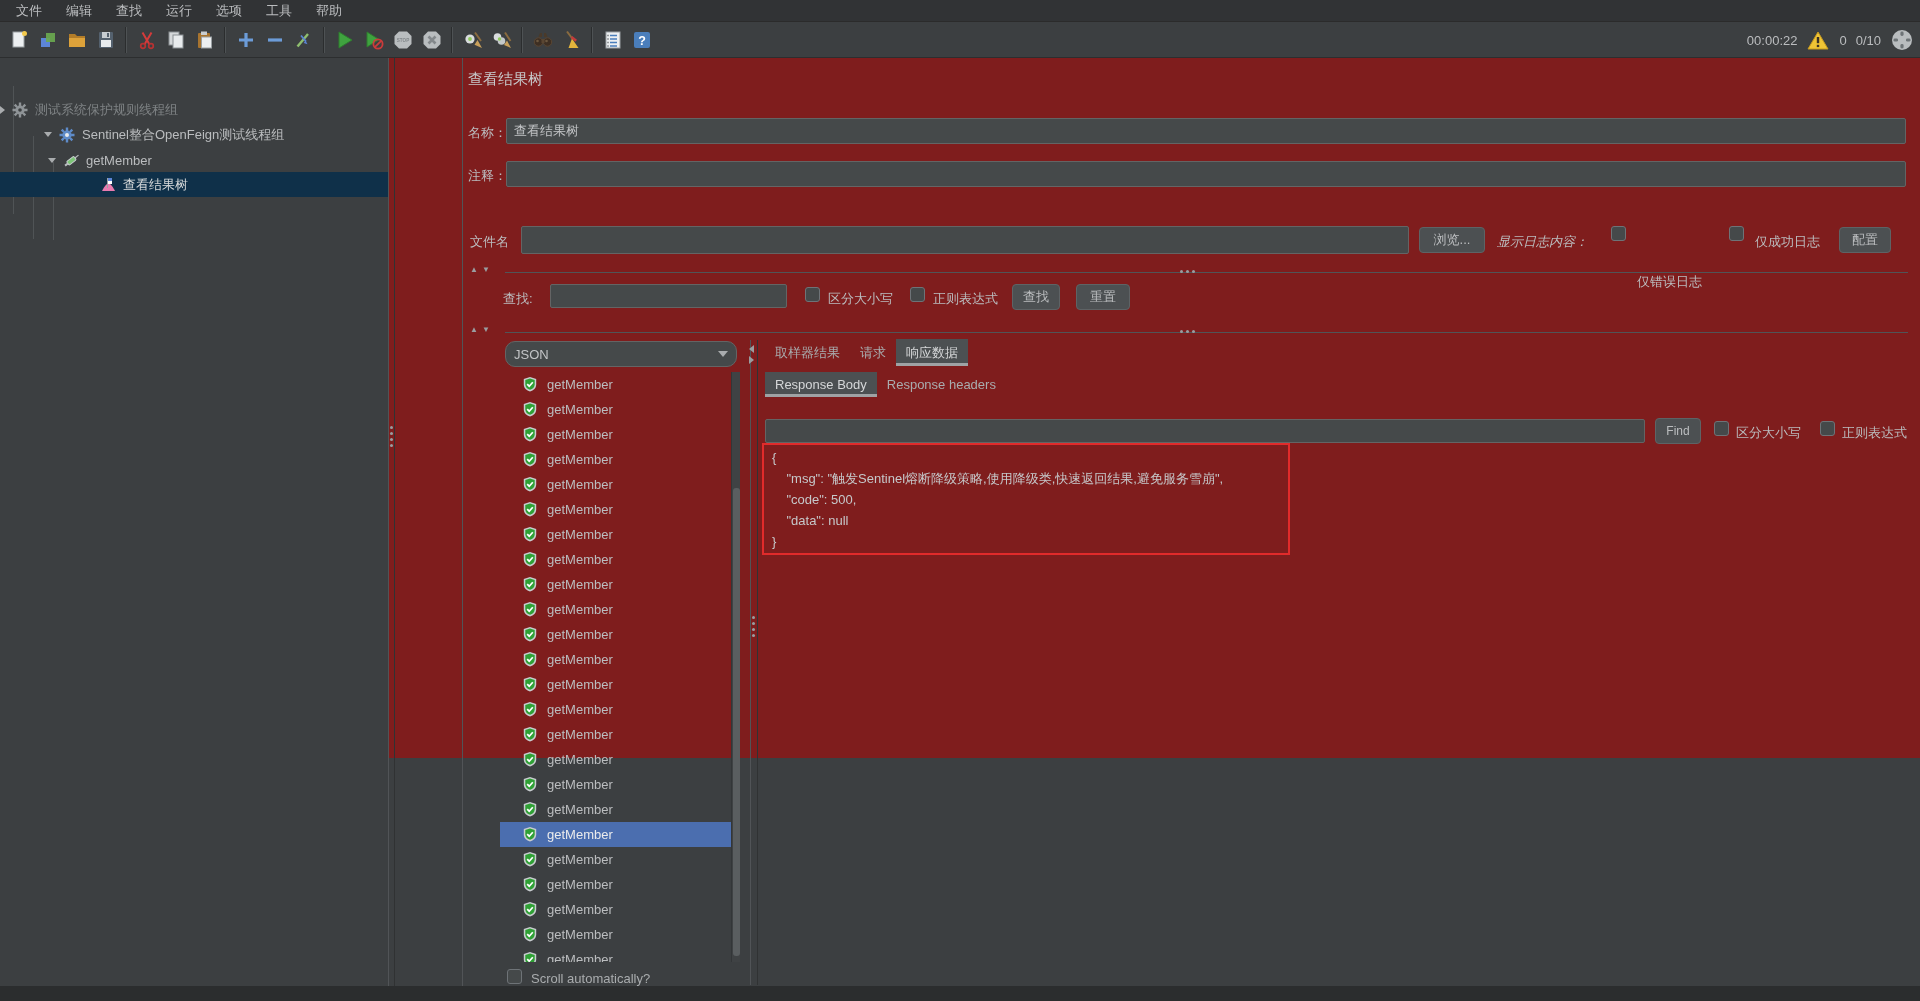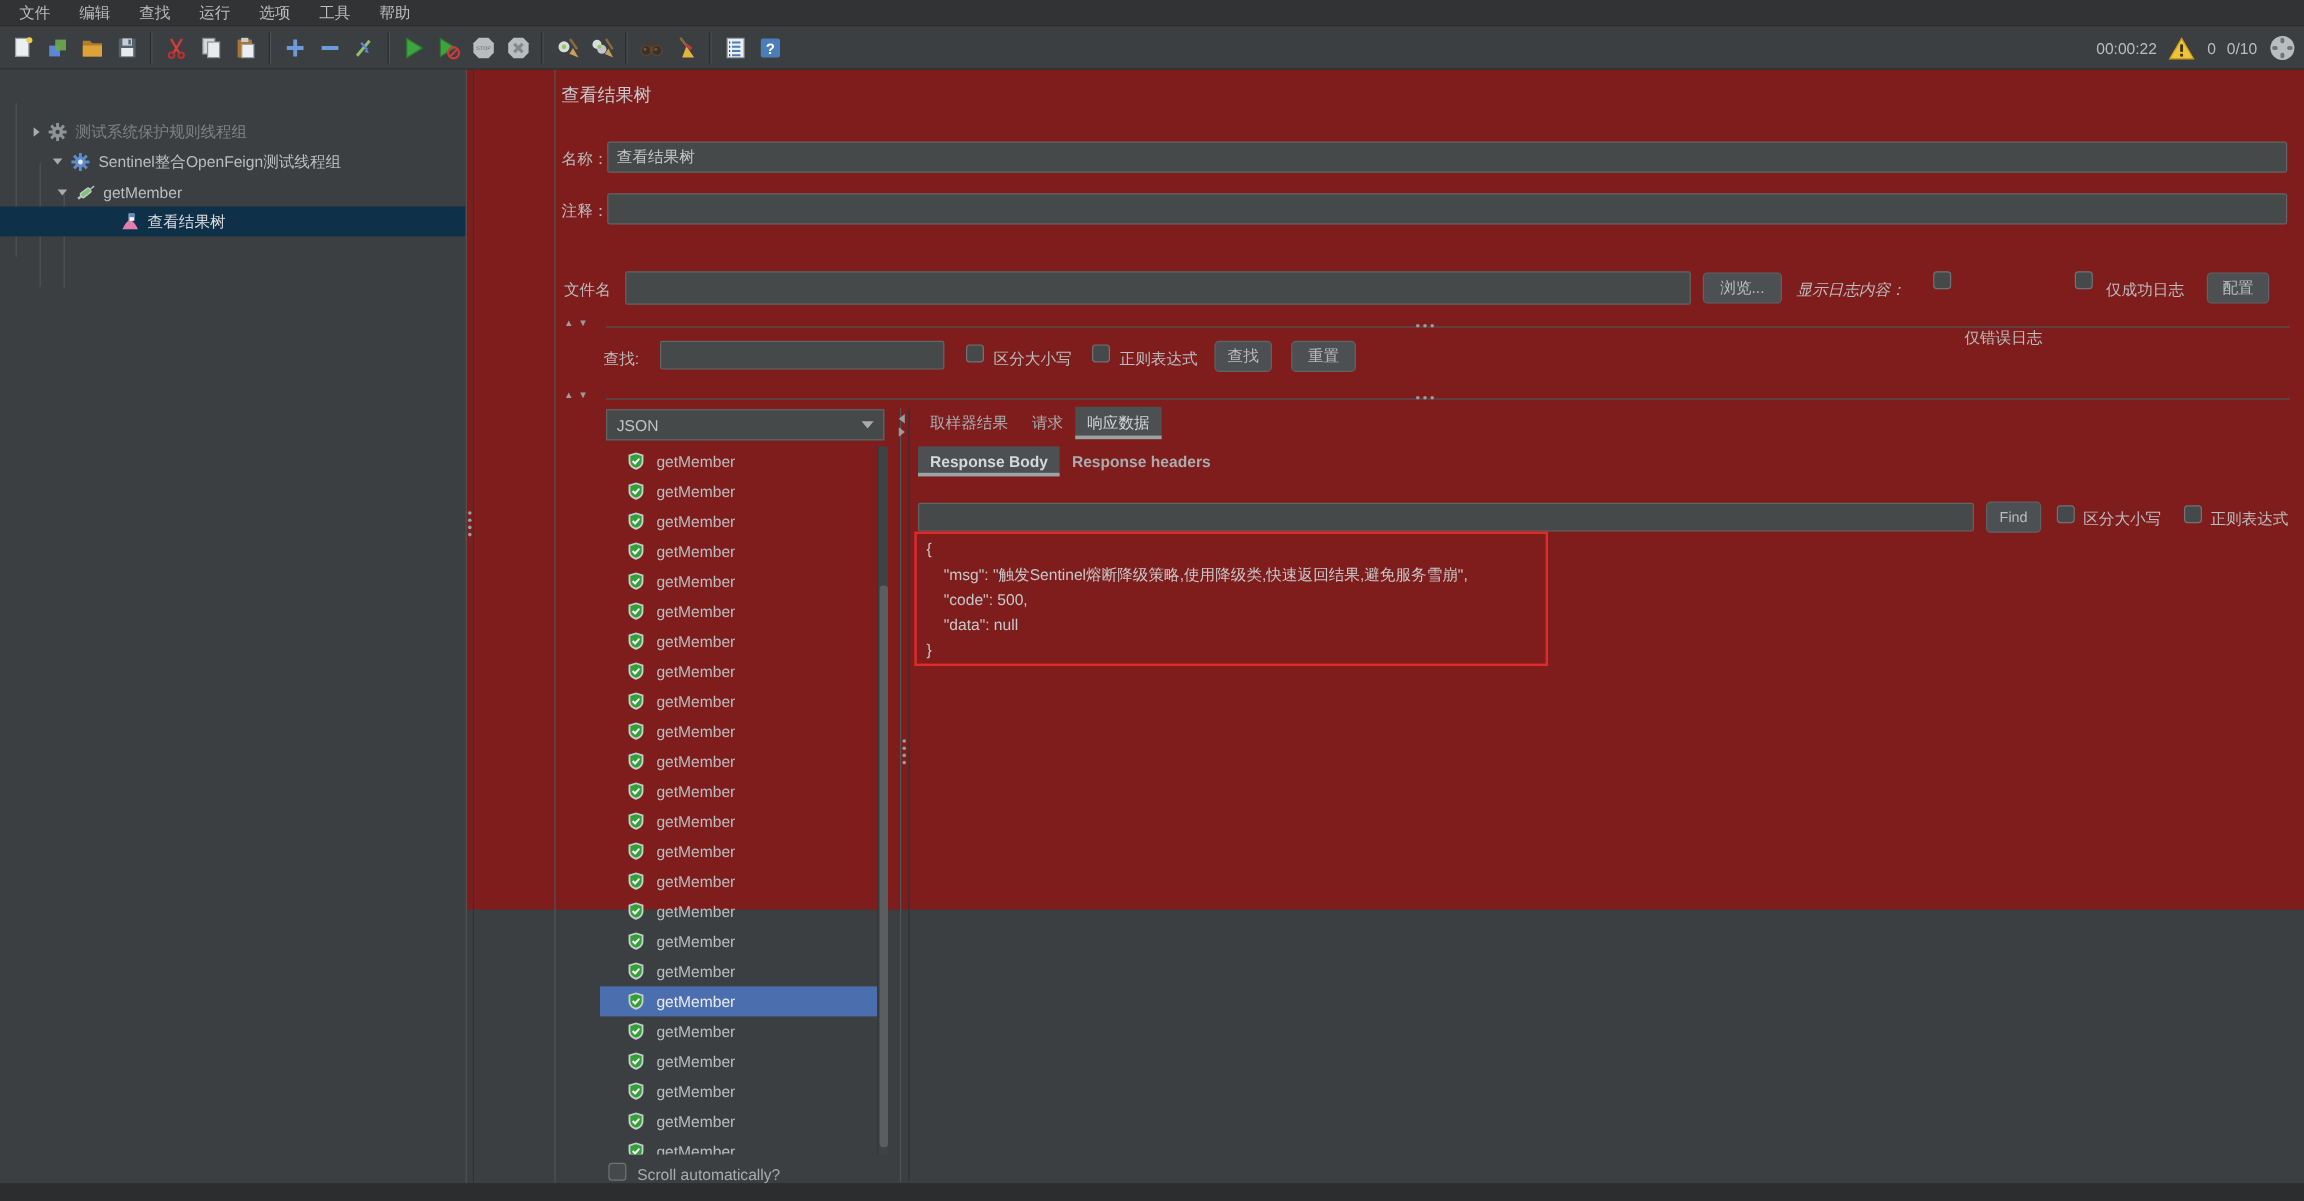--- a/index.html
+++ b/index.html
@@ -38,21 +38,21 @@
   .flabel{position:absolute;font-size:13px;color:#BBBDBF;white-space:nowrap;}
   .field{position:absolute;background:#45494A;border:1px solid #646464;border-radius:2px;
     height:26px;color:#C2C4C6;padding:0 7px;font-size:13px;outline:none;
     font-family:"Liberation Sans","DejaVu Sans",sans-serif;}
   .btn{position:absolute;height:26px;background:#4C5052;border:1px solid #5E6365;border-radius:4px;
     color:#BBBDBF;font-size:13px;display:flex;align-items:center;justify-content:center;padding:0 10px;}
   .cb{position:absolute;width:15px;height:15px;background:#45494A;border:1px solid #6E7377;border-radius:3px;}
   .groupbox{position:absolute;border:1px solid #5B5E60;border-radius:2px;}
   .grouptitle{position:absolute;top:-9px;left:12px;background:#3C3F41;padding:0 5px;font-size:13px;}
   
-  .combo{position:absolute;background:#45494A;border:1px solid #646464;border-radius:0;
+  .combo{position:absolute;background:#45494A;border:1px solid #646464;border-radius:10px;
     display:flex;align-items:center;font-size:13px;color:#C2C4C6;padding:0 8px;}
   .combo .arrow{margin-left:auto;width:0;height:0;border-left:5px solid transparent;border-right:5px solid transparent;border-top:6px solid #A9ACAE;}
   .rlist{position:absolute;overflow:hidden;}
   .list-item{height:25px;display:flex;align-items:center;gap:9px;padding-left:22px;font-size:13px;color:#BBBDBF;width:231px;}
   .list-item.selected{background:#4B6EAF;color:#EAEBEC;}
   .list-item .shield{flex:none;display:flex;}
   .sbar{position:absolute;width:9px;background:#3F4244;border-left:1px solid #333638;}
   .sthumb{position:absolute;left:1px;width:7px;background:#5A5E60;border-radius:3px;}
   
   .tabbar{position:absolute;display:flex;align-items:stretch;}
@@ -245,21 +245,21 @@
         </svg>
       </span>
   </div>
 
   <div class="tree">
     <div class="guide" style="left:13px;top:28px;height:128px;"></div>
     <div class="guide" style="left:33px;top:78px;height:103px;"></div>
     <div class="guide" style="left:53px;top:104px;height:78px;"></div>
 
 
-    <div class="trow disabled" style="top:39px;padding-left:28px;">
+    <div class="trow disabled" style="top:39px;">
       <span class="chev-right"></span>
       <svg width="18" height="18">
           <g stroke="#8F9497" stroke-width="2.4">
             <path d="M9 1.5v3.5M9 13v3.5M1.5 9H5M13 9h3.5M3.7 3.7L6 6M12 12l2.3 2.3M14.3 3.7L12 6M6 12l-2.3 2.3"></path>
           </g>
           <circle cx="9" cy="9" r="4.6" fill="#8F9497"></circle>
           <circle cx="9" cy="9" r="1.8" fill="#3C3F41"></circle>
         </svg>
       <span class="lbl">测试系统保护规则线程组</span>
     </div>
@@ -603,21 +603,21 @@
       <div style="width:0;height:0;border-top:4px solid transparent;border-bottom:4px solid transparent;border-left:5px solid #9A9DA0;"></div>
     </div>
   <div class="dots-v" style="left:752px;top:616px;"></div>
 
   <div class="tabbar" style="left:765px;top:339px;height:27px;">
     <div class="tab">取样器结果</div>
     <div class="tab">请求</div>
     <div class="tab active">响应数据</div>
   </div>
 
-  <div class="tabbar" style="left:765px;top:372px;height:25px;font-weight:bold;">
+  <div class="tabbar" style="left:765px;top:372px;height:25px;">
     <div class="tab active">Response Body</div>
     <div class="tab">Response headers</div>
   </div>
 
   <input class="field" style="left: 765px; top: 419px; width: 880px; height: 24px;" value="">
   <div class="btn" style="left:1655px;top:418px;width:46px;font-size:12px;">Find</div>
   <div class="cb" style="left:1714px;top:421px;"></div>
   <div class="flabel" style="left:1736px;top:424px;">区分大小写</div>
   <div class="cb" style="left:1820px;top:421px;"></div>
   <div class="flabel" style="left:1842px;top:424px;">正则表达式</div>

